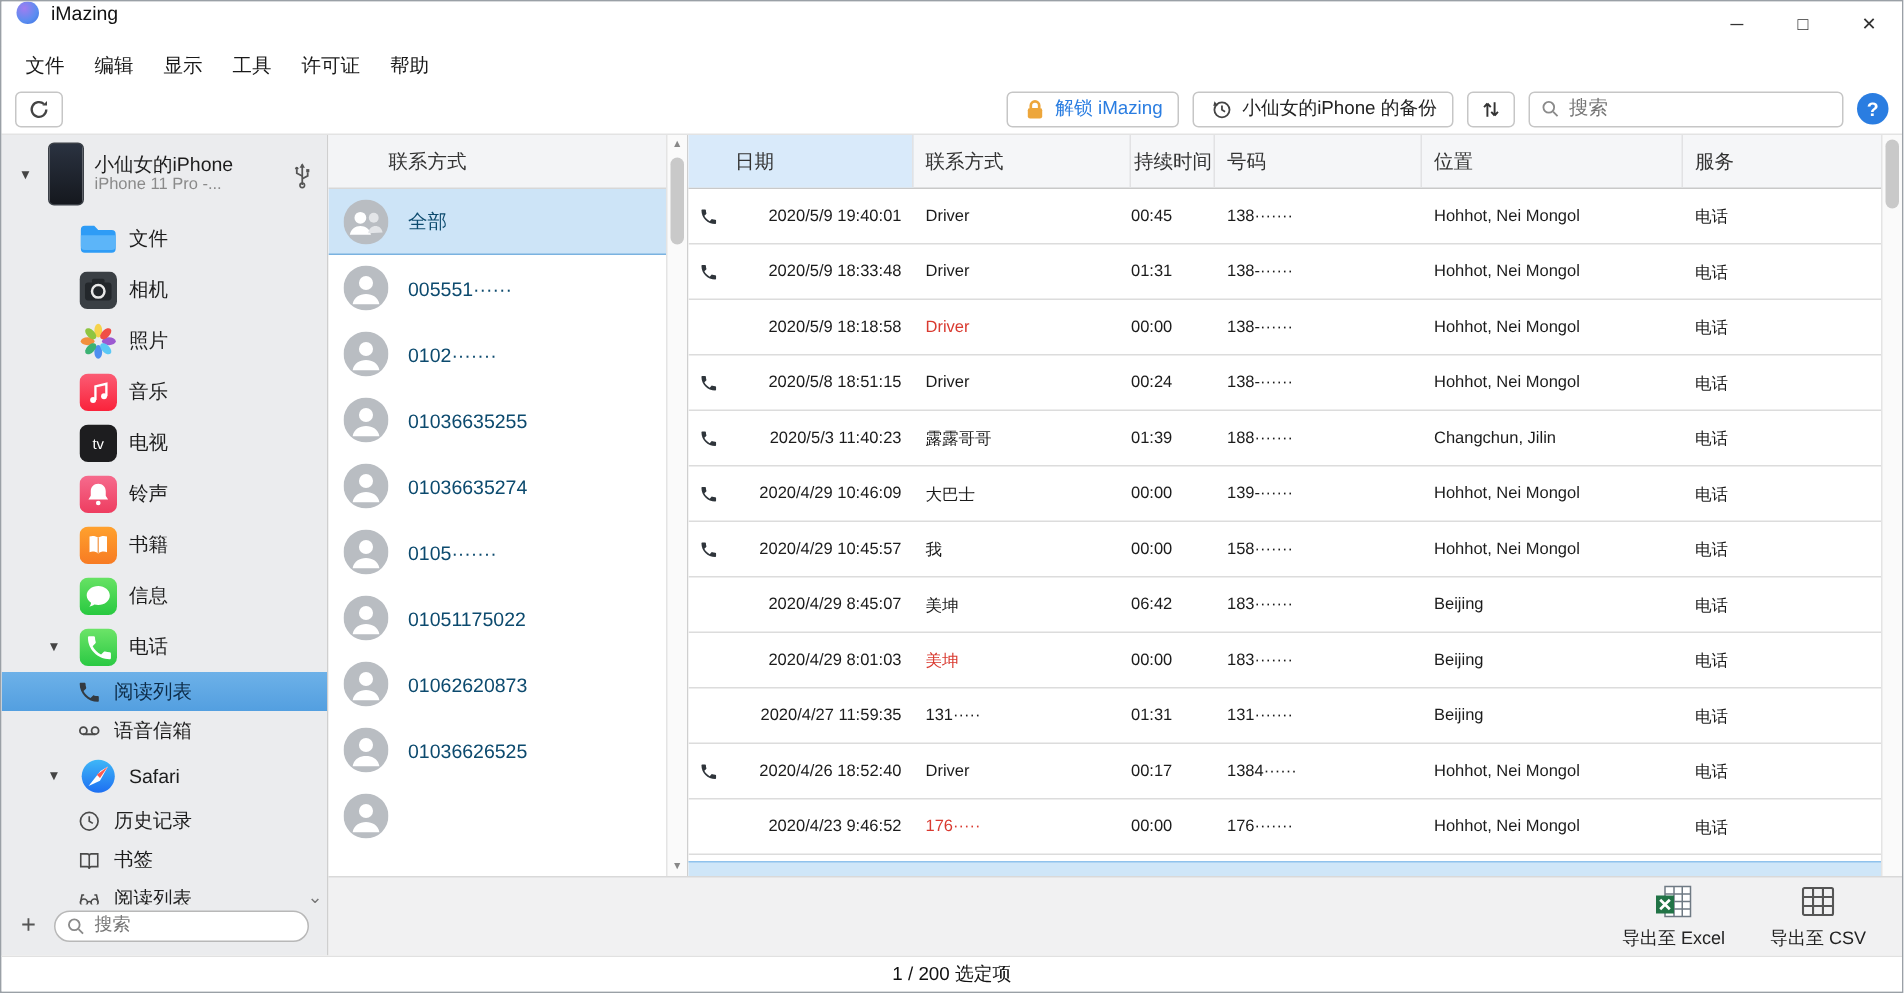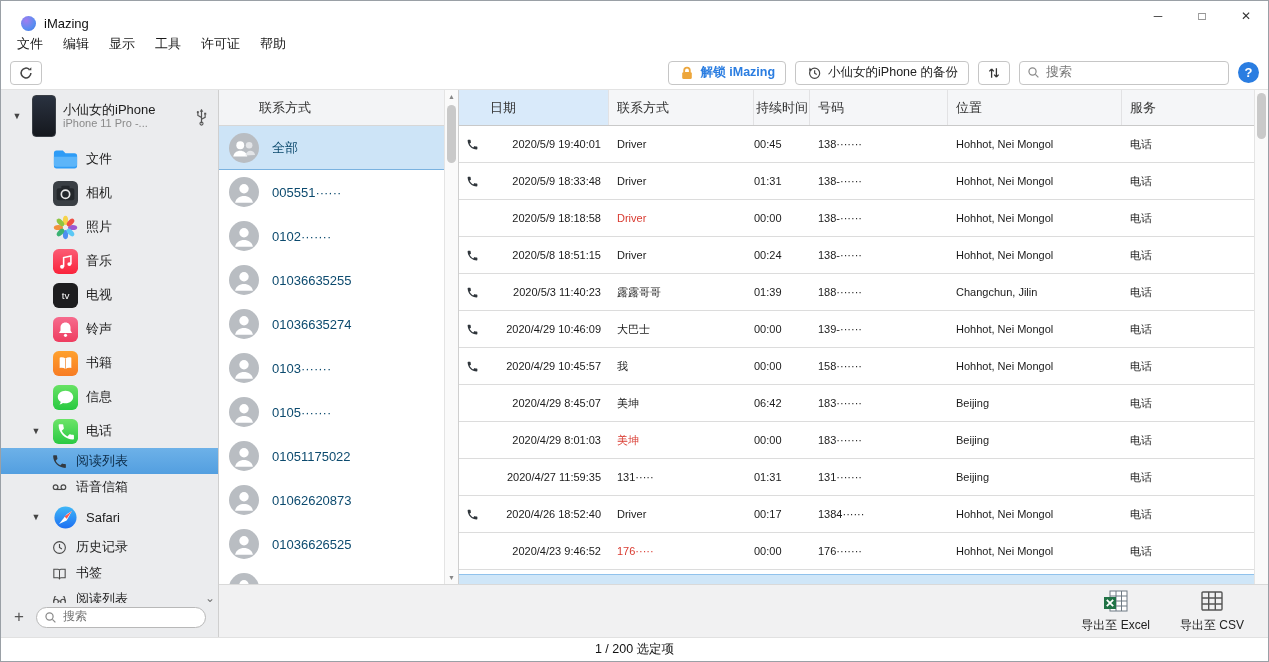--- a/index.html
+++ b/index.html
@@ -3,35 +3,35 @@
 <meta charset="utf-8">
 <style>
 *{box-sizing:border-box;margin:0;padding:0}
 html,body{width:1269px;height:662px}
 body{font-family:"Liberation Sans","DejaVu Sans",sans-serif;background:#dfe3e8;-webkit-font-smoothing:antialiased}
 .window{width:1269px;height:662px;display:flex;flex-direction:column;background:#fff;border:1px solid #9aa0a6;overflow:hidden}
 .icon{display:inline-block;flex:none}
 .icon svg{width:100%;height:100%;display:block}
 
 
-.titlebar{height:30px;display:flex;align-items:flex-end;padding-left:20px;gap:8px;background:#fff;font-size:13px;color:#111}
+.titlebar{height:30px;display:flex;align-items:flex-start;padding-left:10px;gap:8px;background:#fff;font-size:13px;color:#111}
 .app-logo{width:15px;height:15px;border-radius:50%;background:radial-gradient(circle at 35% 30%,#a07df0,#5a8df0 60%,#3e6fe0)}
 .win-controls{margin-left:auto;display:flex;height:30px}
 .wc{width:44px;height:30px;display:flex;align-items:center;justify-content:center;font-size:12px;color:#333}
 
 
 .menubar{height:25px;display:flex;align-items:center;padding-left:6px;font-size:13px;color:#1a1a1a;background:#fff}
 .menu-item{padding:3px 10px}
 
 
 .toolbar{height:33px;display:flex;align-items:center;padding:0 9px;background:#fff}
 .tb-btn{display:flex;align-items:center;gap:6px;height:24px;padding:0 10px;background:#fff;border:1px solid #c6c6c6;border-radius:4px;font-size:12.5px;color:#222;font-family:inherit}
 .tb-btn.square{width:32px;justify-content:center;padding:0}
 .tb-right{margin-left:auto;display:flex;align-items:center;gap:9px}
-.unlock-label{color:var(--accent,#2a7de1);font-weight:bold}
+.unlock-label{color:var(--accent,#2a7de1);font-weight:normal}
 .searchbox{display:flex;align-items:center;gap:6px;height:24px;width:210px;background:#fff;border:1px solid #c6c6c6;border-radius:4px;padding:0 7px}
 .searchbox input{border:0;outline:0;flex:1;font-size:13px;font-family:Liberation Mono, monospace;background:transparent;color:#222;min-width:0}
 .searchbox .icon{width:13px;height:13px}
 .help{width:21px;height:21px;border-radius:50%;background:var(--accent,#1f7fe8);color:#fff;font-size:13px;font-weight:bold;display:flex;align-items:center;justify-content:center}
 .ic16{width:16px;height:16px}
 
 
 .content{flex:1;display:flex;min-height:0;border-top:1px solid #e3e3e3}
 .sidebar{width:218px;background:#ebecee;border-right:1px solid #cfcfcf;display:flex;flex-direction:column}
 .device-row{height:52px;display:flex;align-items:center;padding:0 10px 0 8px;gap:7px}
@@ -461,30 +461,20 @@
                 <span class="clabel">01036635274</span>
               </div>
               <div class="contact-item">
                 <span class="icon avatar">
                   <svg viewBox="0 0 32 32">
                     <circle cx="16" cy="16" r="16" fill="#b9bdc2"></circle>
                     <circle cx="16" cy="12.5" r="5" fill="#fff"></circle>
                     <path d="M6.5 27.5c.8-4.8 4.9-7.2 9.5-7.2s8.7 2.4 9.5 7.2z" fill="#fff"></path>
                   </svg>
                 </span>
-                <span class="clabel">0103·······</span>
-              </div>
-              <div class="contact-item">
-                <span class="icon avatar">
-                  <svg viewBox="0 0 32 32">
-                    <circle cx="16" cy="16" r="16" fill="#b9bdc2"></circle>
-                    <circle cx="16" cy="12.5" r="5" fill="#fff"></circle>
-                    <path d="M6.5 27.5c.8-4.8 4.9-7.2 9.5-7.2s8.7 2.4 9.5 7.2z" fill="#fff"></path>
-                  </svg>
-                </span>
                 <span class="clabel">0105·······</span>
               </div>
               <div class="contact-item">
                 <span class="icon avatar">
                   <svg viewBox="0 0 32 32">
                     <circle cx="16" cy="16" r="16" fill="#b9bdc2"></circle>
                     <circle cx="16" cy="12.5" r="5" fill="#fff"></circle>
                     <path d="M6.5 27.5c.8-4.8 4.9-7.2 9.5-7.2s8.7 2.4 9.5 7.2z" fill="#fff"></path>
                   </svg>
                 </span>

